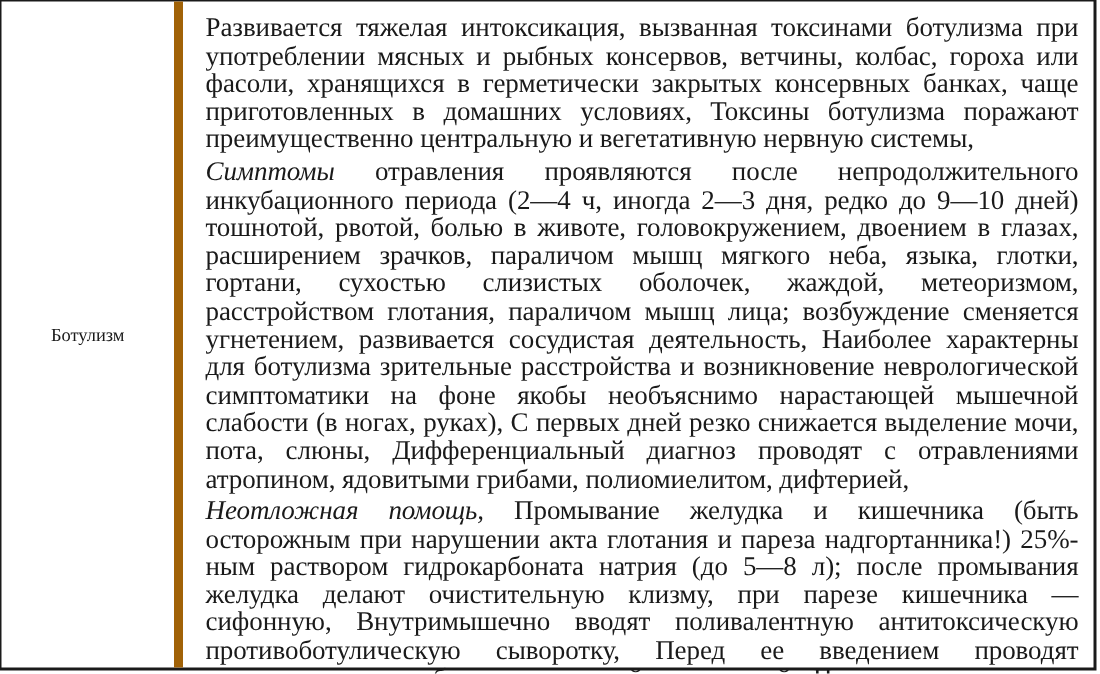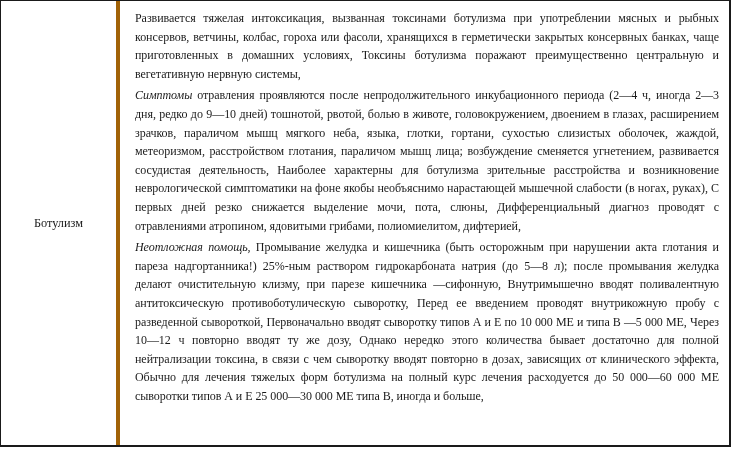--- a/index.html
+++ b/index.html
@@ -11,32 +11,32 @@
       border-left: 1px solid #1a1a1a;
       border-right: 2px solid #1a1a1a;
       border-bottom: 2px solid #1a1a1a;
       box-sizing: border-box;
       display: flex;
       font-family: "Liberation Serif", "DejaVu Serif", serif;
       color: #1a1a1a;
     }
     .left-cell {
       width: 115px; flex: 0 0 115px;
-      border-right: 4px solid #a16207;
+      border-right: 6px solid #a16207;
       display: flex; align-items: center; justify-content: center;
       font-size: 12.3px;
     }
     .right-cell {
       flex: 1;
       padding: 8px 10px 0 15px;
       box-sizing: border-box;
     }
     .para {
       margin: 0 0 3px 0;
-      font-size: 12px;
+      font-size: 18px;
       line-height: 18.6px;
       text-align: justify;
       letter-spacing: -0.05px;
     }
     .para em { }
   </style>
 </head>
 <body>
 
 <div class="table">

